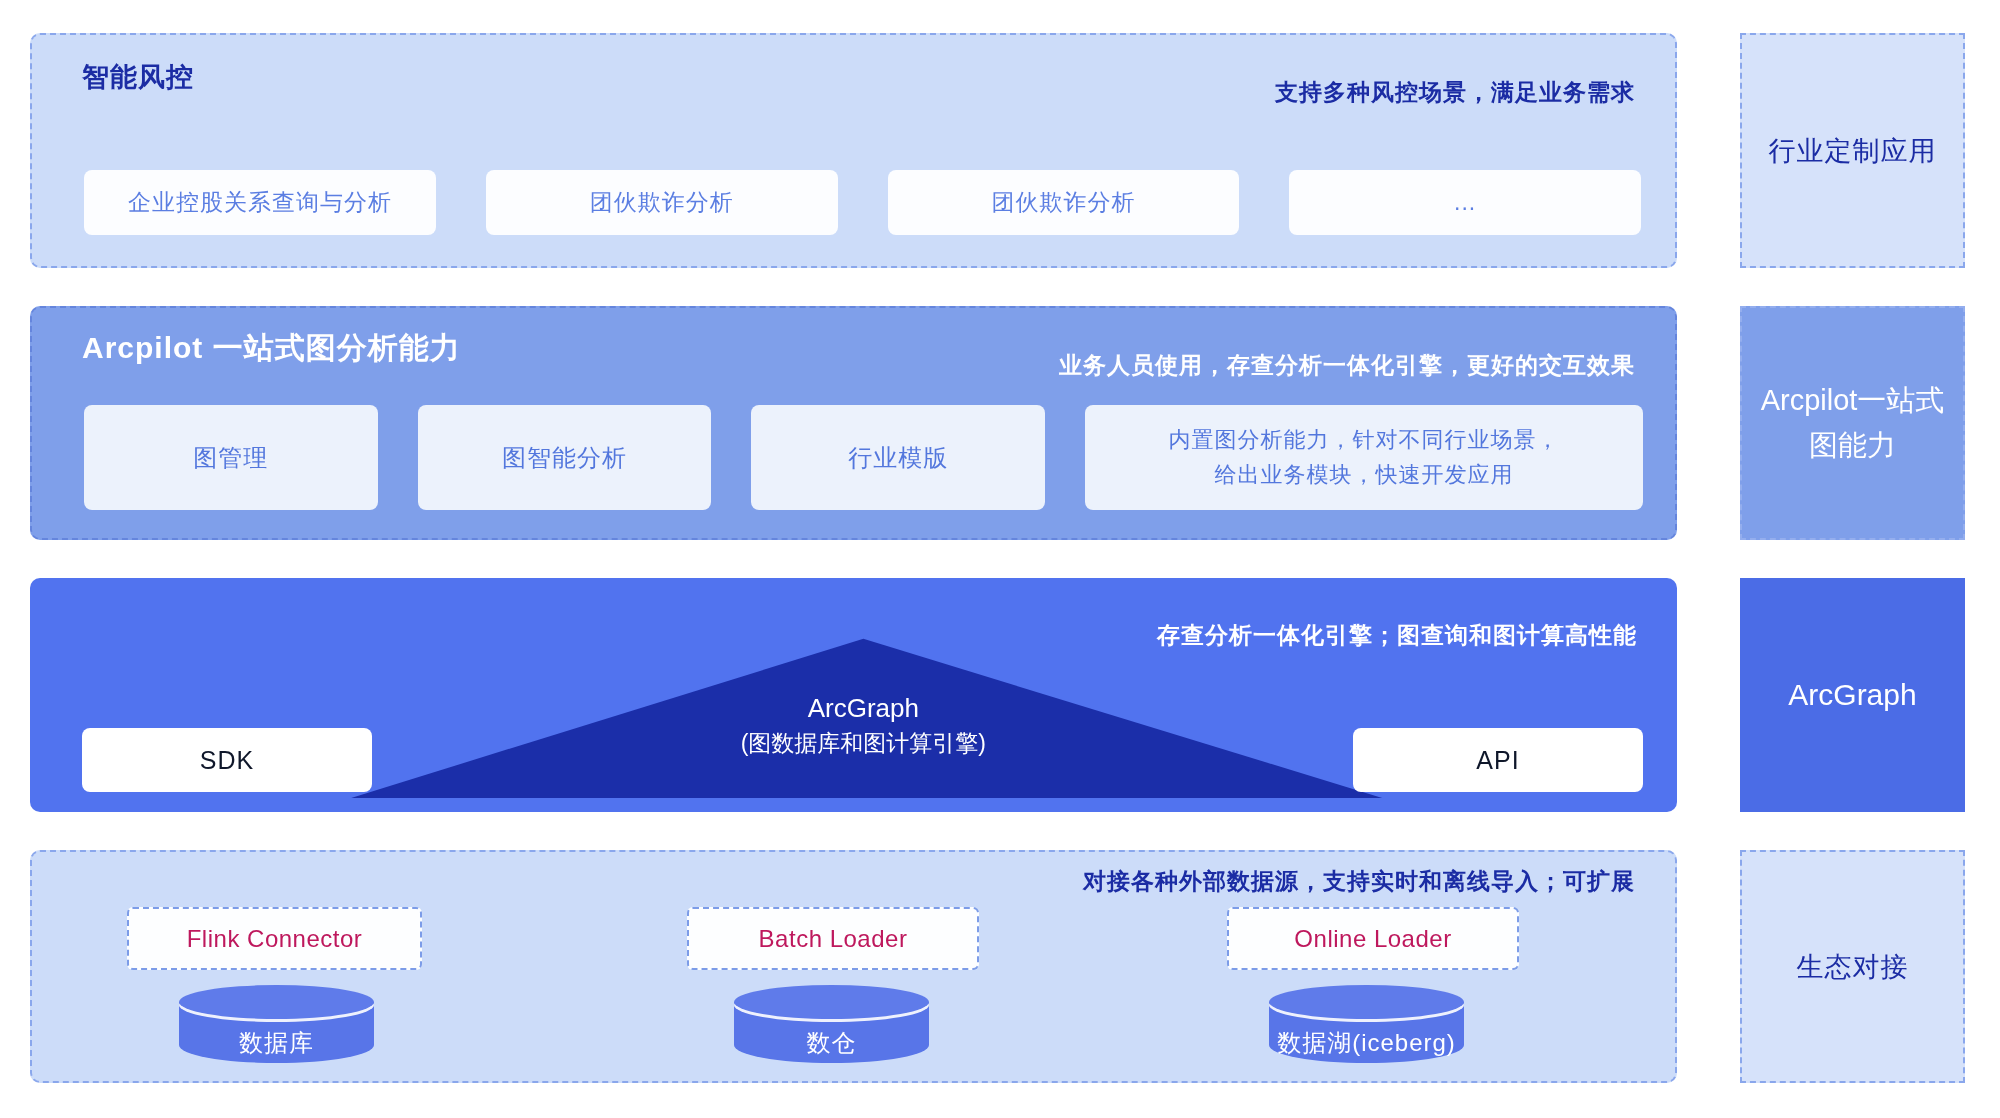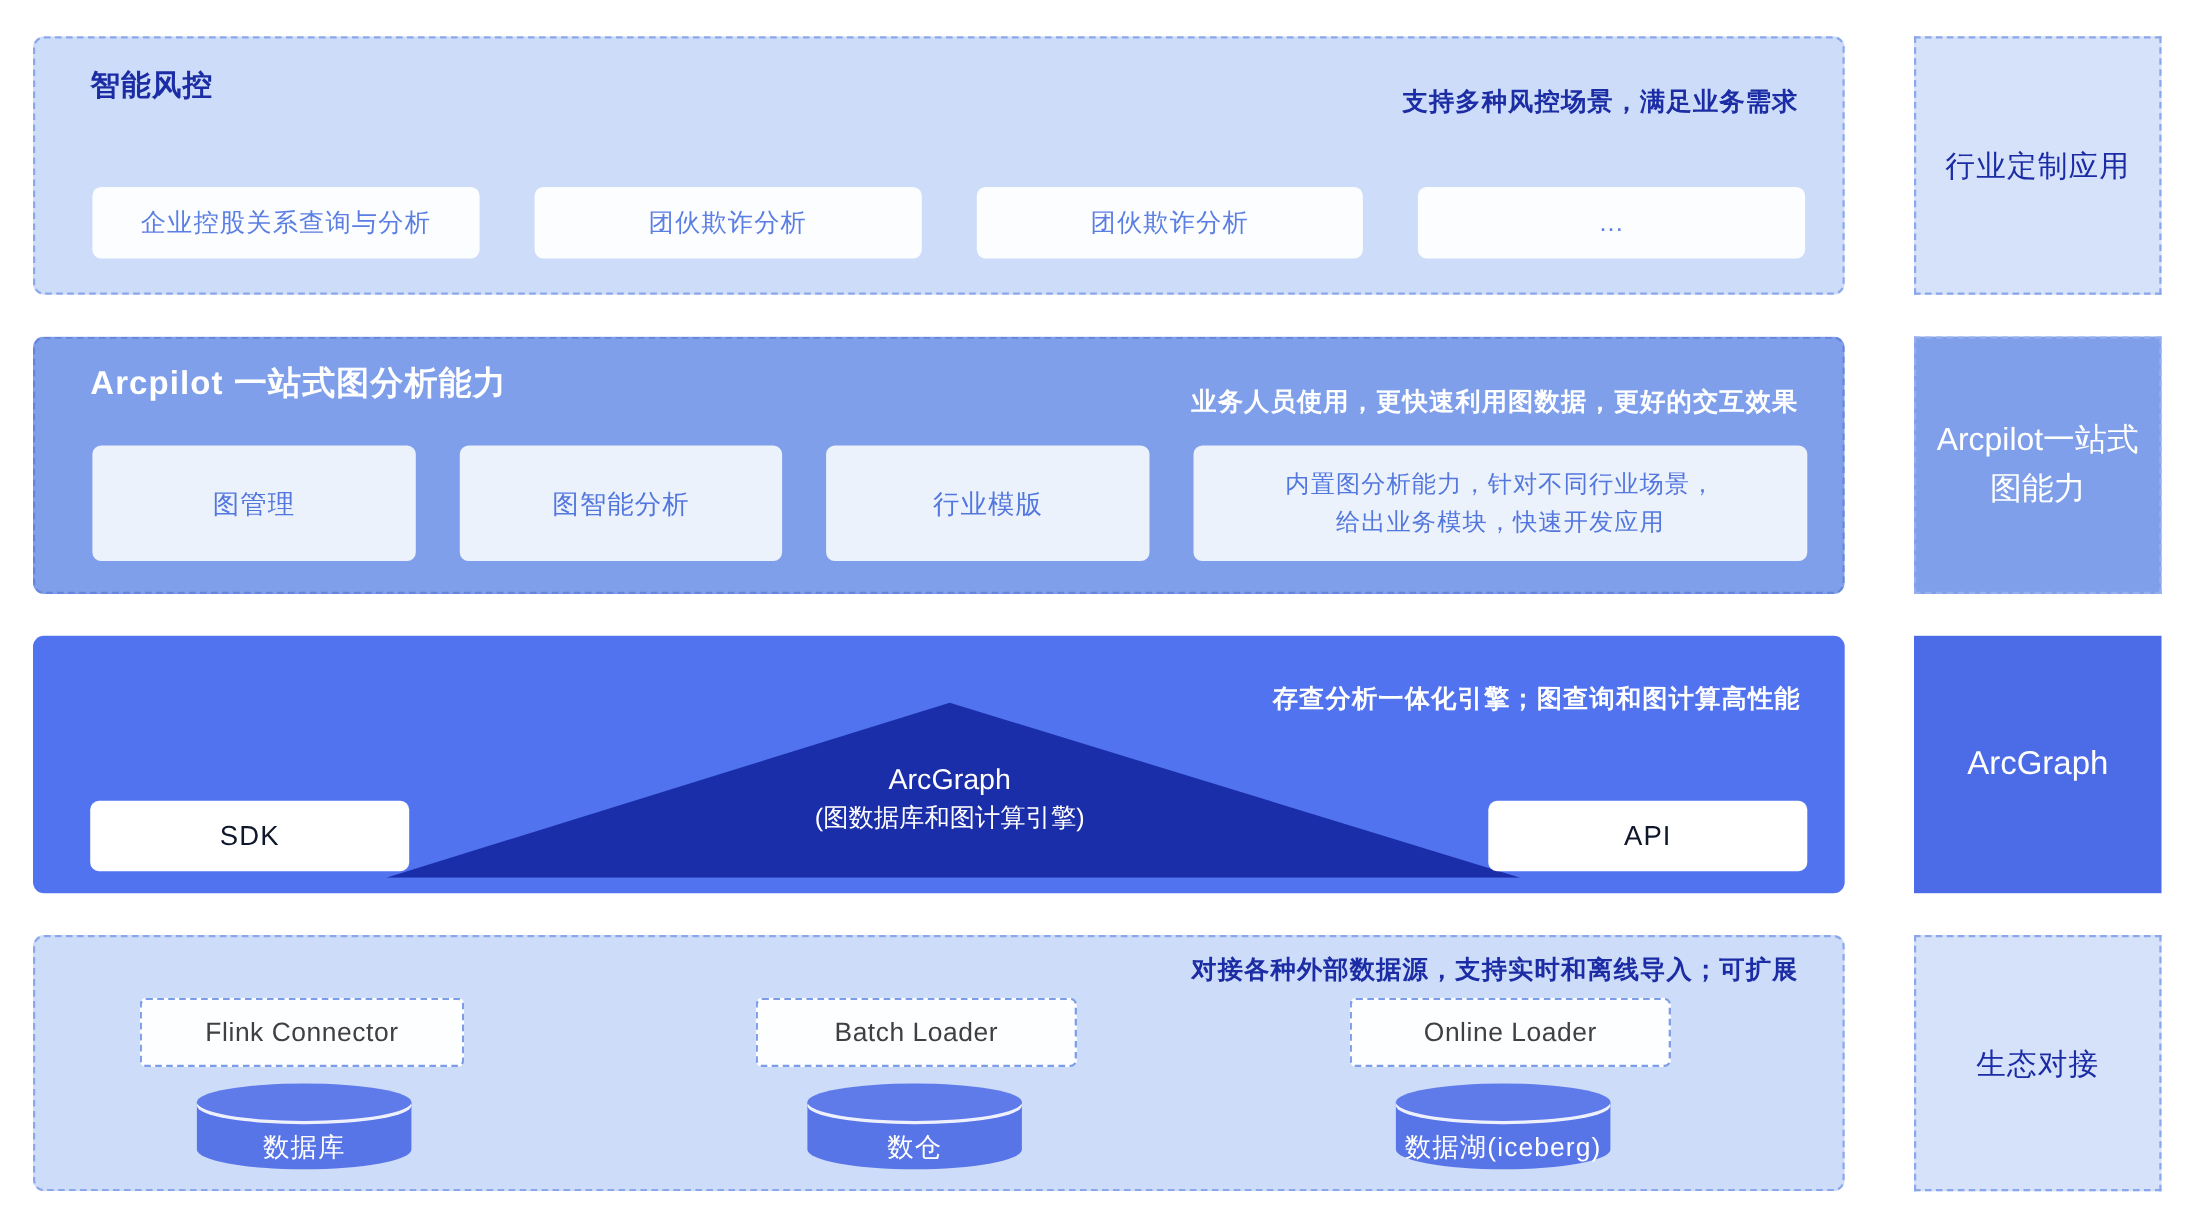--- a/index.html
+++ b/index.html
@@ -39,21 +39,21 @@
   .engine-name{font-size:26px;line-height:1.4;}
   .engine-sub{font-size:23px;line-height:1.5;}
   .port{position:absolute;top:150px;width:290px;height:64px;background:#ffffff;border-radius:8px;z-index:3;
         display:flex;align-items:center;justify-content:center;font-size:25px;color:#0f172a;letter-spacing:1px;}
   .port.sdk{left:52px;}
   .port.api{right:34px;}
 
   
   .loader{position:absolute;top:55px;height:63px;background:#fdfeff;border:2px dashed #7c9ce8;border-radius:6px;
           box-sizing:border-box;display:flex;align-items:center;justify-content:center;
-          font-size:24px;color:#404040;letter-spacing:0.5px;}
+          font-size:24px;color:#be185d;letter-spacing:0.5px;}
   .loader.l1{left:95px;width:295px;}
   .loader.l2{left:655px;width:292px;}
   .loader.l3{left:1195px;width:292px;}
 
   .cyl{position:absolute;top:133px;width:195px;height:78px;}
   .cyl.c1{left:147px;} .cyl.c2{left:702px;} .cyl.c3{left:1237px;text-decoration:underline;}
   .cyl-top{position:absolute;top:0;left:0;right:0;height:34px;border-radius:50%;background:#5f7bea;z-index:2;
            box-shadow:0 3px 0 rgba(255,255,255,0.9);}
   .cyl-body{position:absolute;top:17px;left:0;right:0;bottom:0;background:#5875e8;
             border-radius:0 0 50% 50% / 0 0 18px 18px;z-index:1;}
@@ -79,21 +79,21 @@
     <div class="strip">
       <div class="chip">企业控股关系查询与分析</div>
       <div class="chip">团伙欺诈分析</div>
       <div class="chip">团伙欺诈分析</div>
       <div class="chip">...</div>
     </div>
   </section>
 
   <section class="row row-arcpilot">
     <div class="row-title white">Arcpilot 一站式图分析能力</div>
-    <div class="row-note white">业务人员使用，更快速利用图数据，更好的交互效果</div>
+    <div class="row-note white">业务人员使用，存查分析一体化引擎，更好的交互效果</div>
     <div class="strip2">
       <div class="module">图管理</div>
       <div class="module">图智能分析</div>
       <div class="module">行业模版</div>
       <div class="module wide">
         <span>内置图分析能力，针对不同行业场景，</span>
         <span>给出业务模块，快速开发应用</span>
       </div>
     </div>
   </section>

